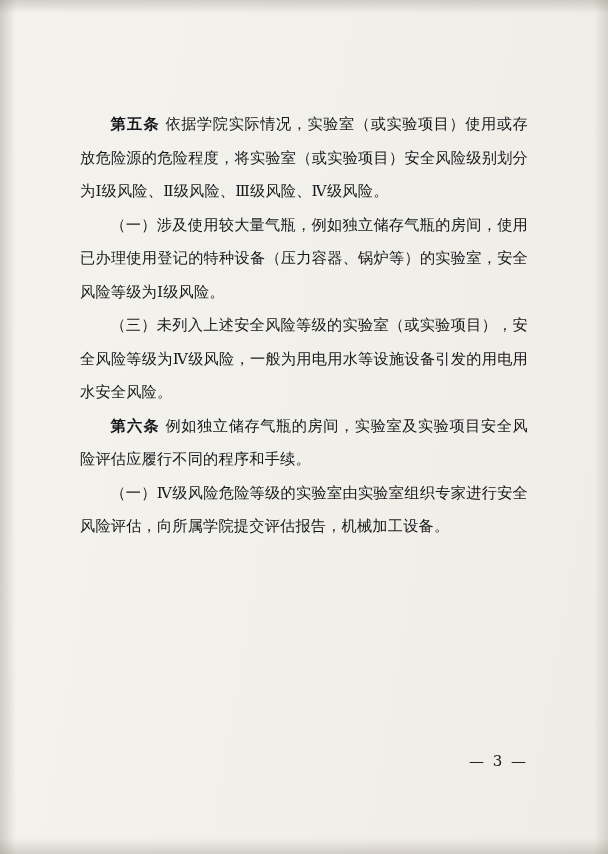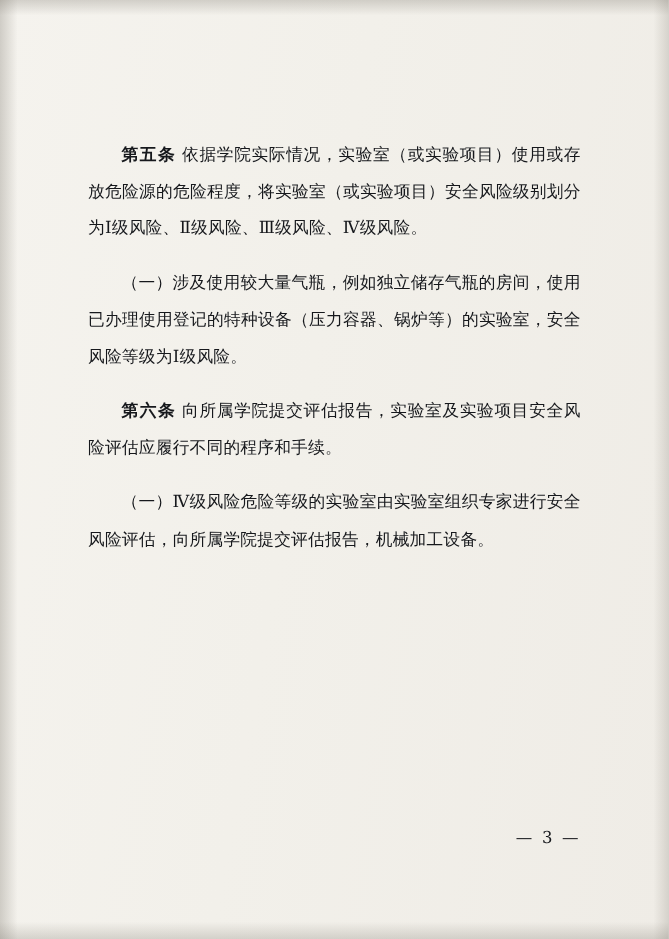--- a/index.html
+++ b/index.html
@@ -56,21 +56,21 @@
     background: linear-gradient(to top, rgba(120,115,105,0.26), rgba(120,115,105,0));
     pointer-events: none;
   }
   .content {
     position: absolute;
     left: 80px;
     top: 108px;
     width: 448px;
   }
   p.para {
-    margin: 16px 0 0.0em 0;
+    margin: 0 0 0.0em 0;
     font-size: 15.2px;
     line-height: 33.5px;
     color: #16181c;
     text-align: justify;
     text-justify: inter-ideograph;
     letter-spacing: 0.2px;
     text-indent: 2em;
   }
   p.para .lead {
     font-weight: bold;
@@ -93,19 +93,20 @@
 <div class="page">
   <div class="page-inner">
     <div class="edge-shadow-left"></div>
     <div class="edge-shadow-top"></div>
     <div class="edge-shadow-right"></div>
     <div class="edge-shadow-bottom"></div>
 
     <div class="content">
       <p class="para"><span class="lead">第五条</span><span> 依据学院实际情况，实验室（或实验项目）使用或存放危险源的危险程度，将实验室（或实验项目）安全风险级别划分为Ⅰ级风险、Ⅱ级风险、Ⅲ级风险、Ⅳ级风险。</span></p>
       <p class="para"><span>（一）涉及使用较大量气瓶，例如独立储存气瓶的房间，使用已办理使用登记的特种设备（压力容器、锅炉等）的实验室，安全风险等级为Ⅰ级风险。</span></p>
-      <p class="para"><span class="lead">第六条</span><span> 向所属学院提交评估报告，实验室及实验项目安全风险评估应履行不同的程序和手续。</span></p>
+      <p class="para"><span>（三）未列入上述安全风险等级的实验室（或实验项目），安全风险等级为Ⅳ级风险，一般为用电用水等设施设备引发的用电用水安全风险。</span></p>
+      <p class="para"><span class="lead">第六条</span><span> 例如独立储存气瓶的房间，实验室及实验项目安全风险评估应履行不同的程序和手续。</span></p>
       <p class="para"><span>（一）Ⅳ级风险危险等级的实验室由实验室组织专家进行安全风险评估，向所属学院提交评估报告，机械加工设备。</span></p>
     </div>
 
     <div class="footer">— 3 —</div>
   </div>
 </div>
 
 </body></html>

